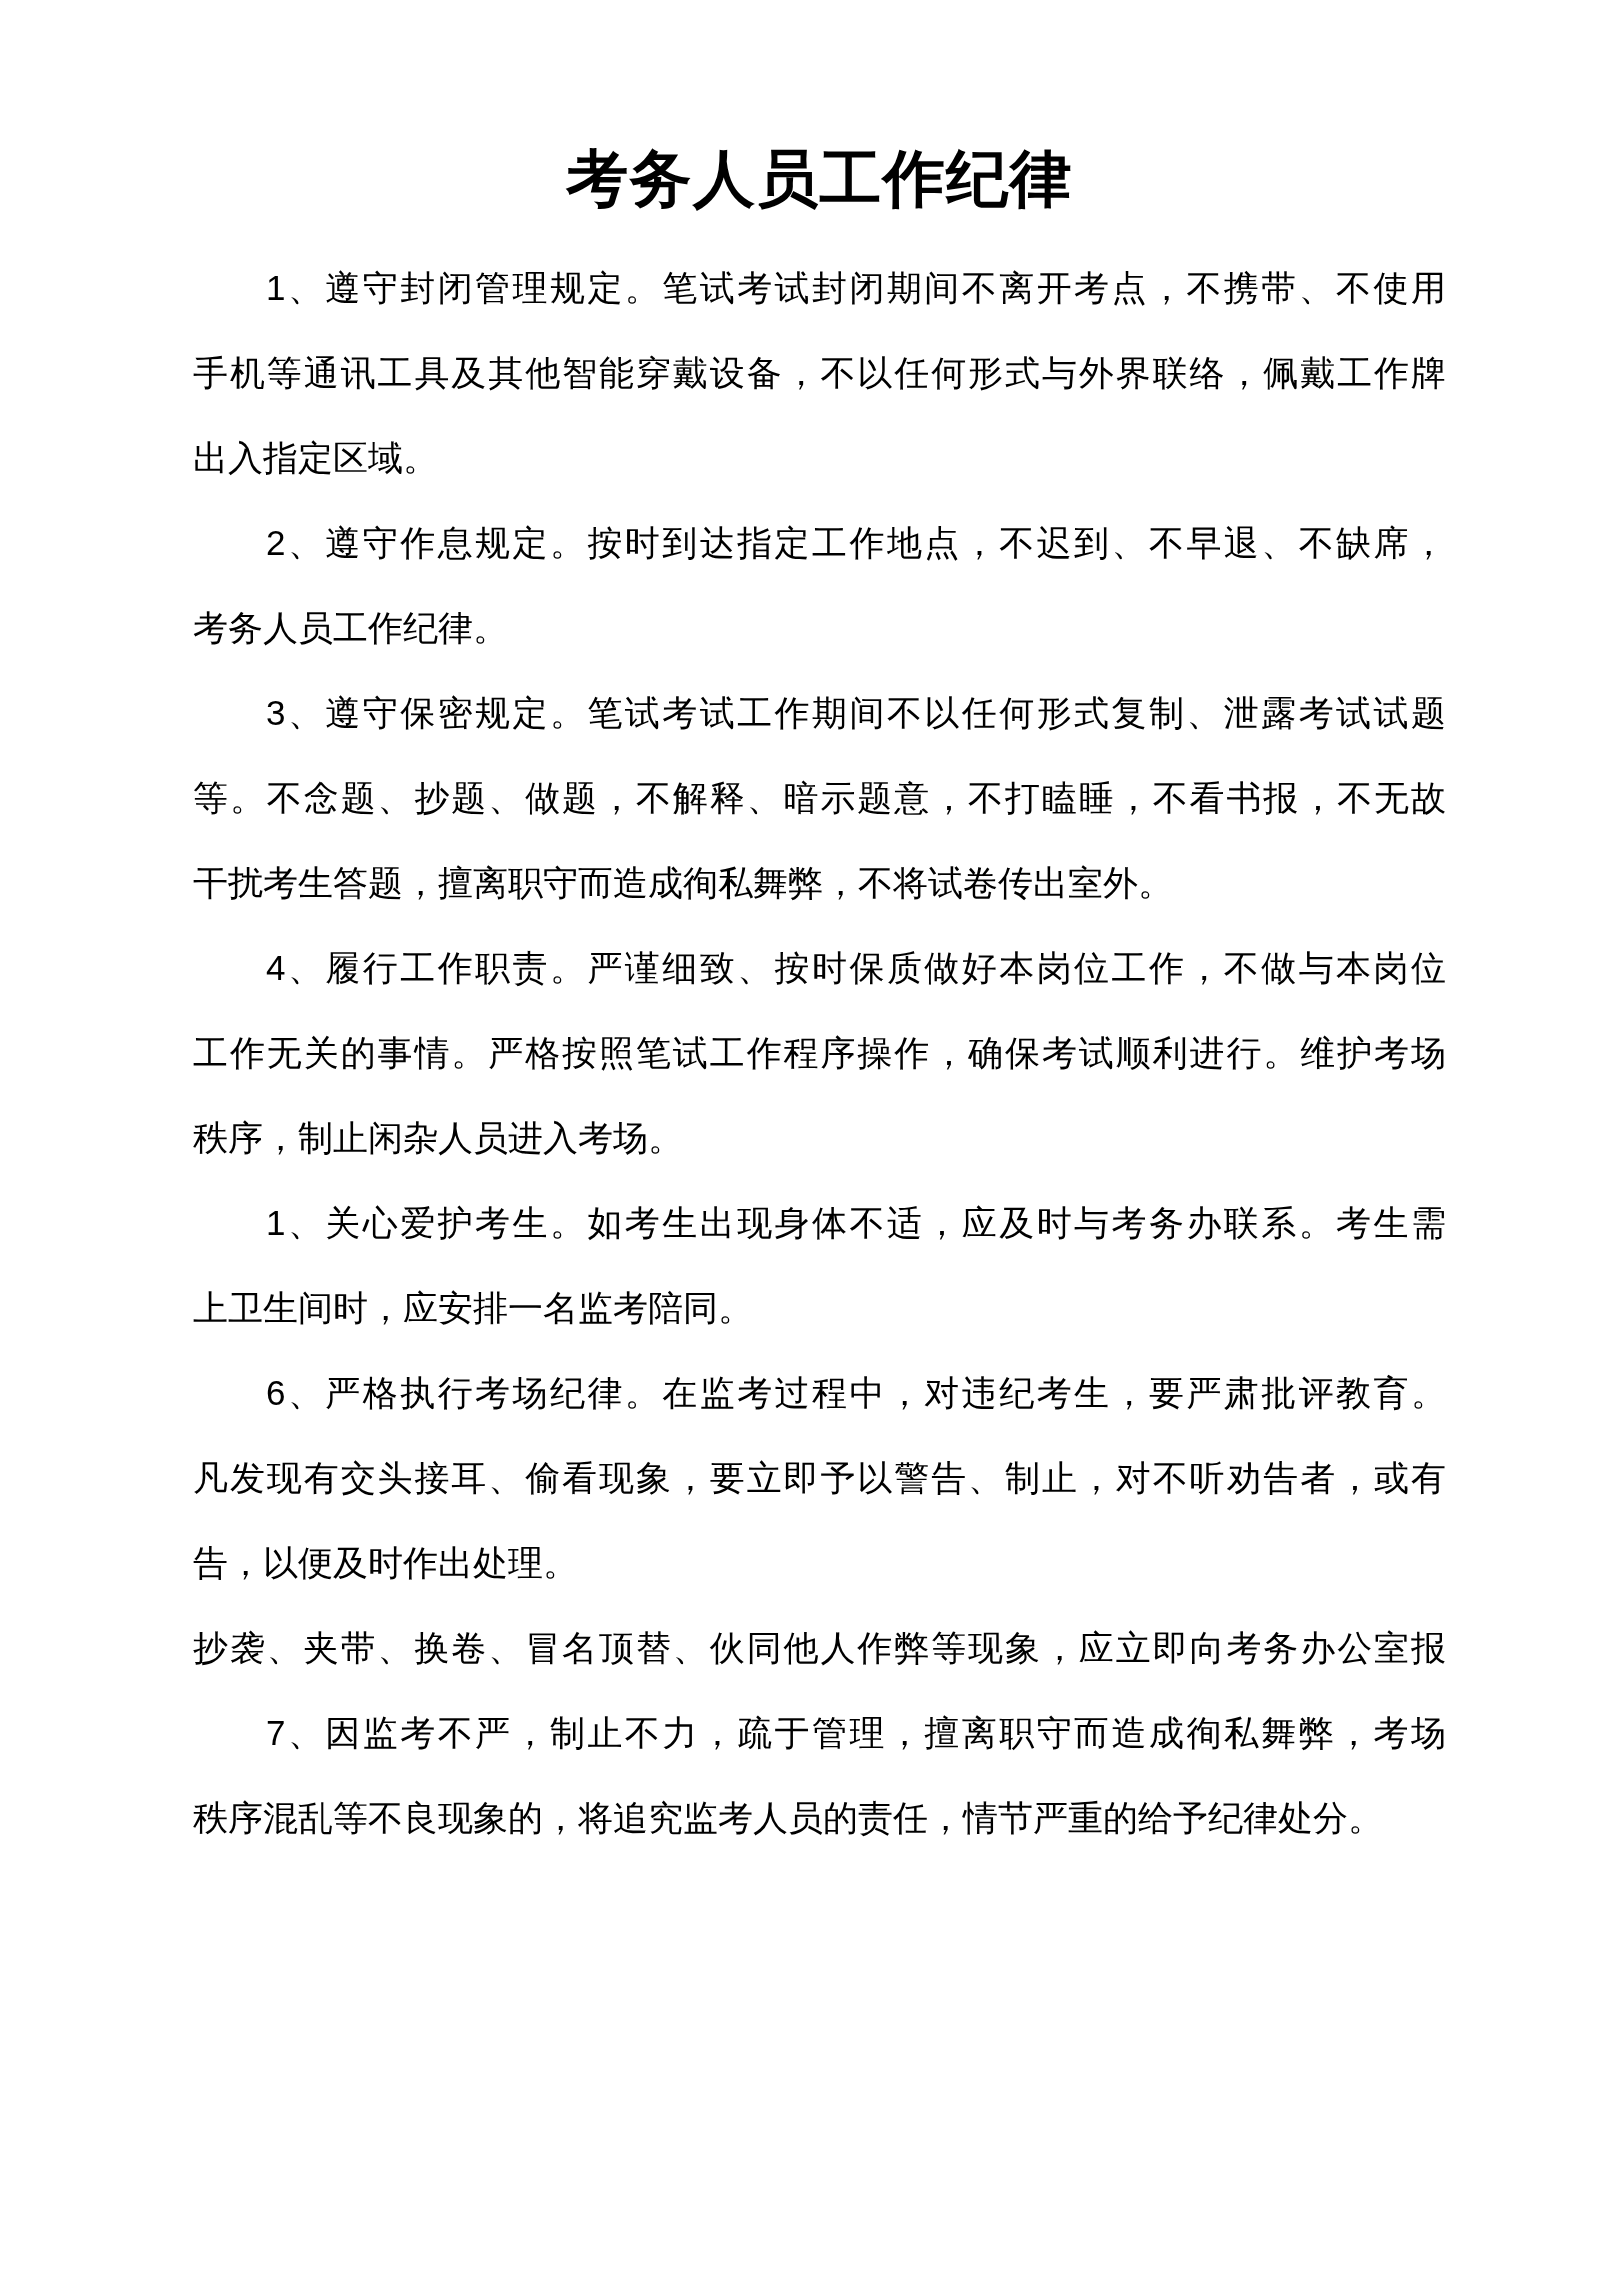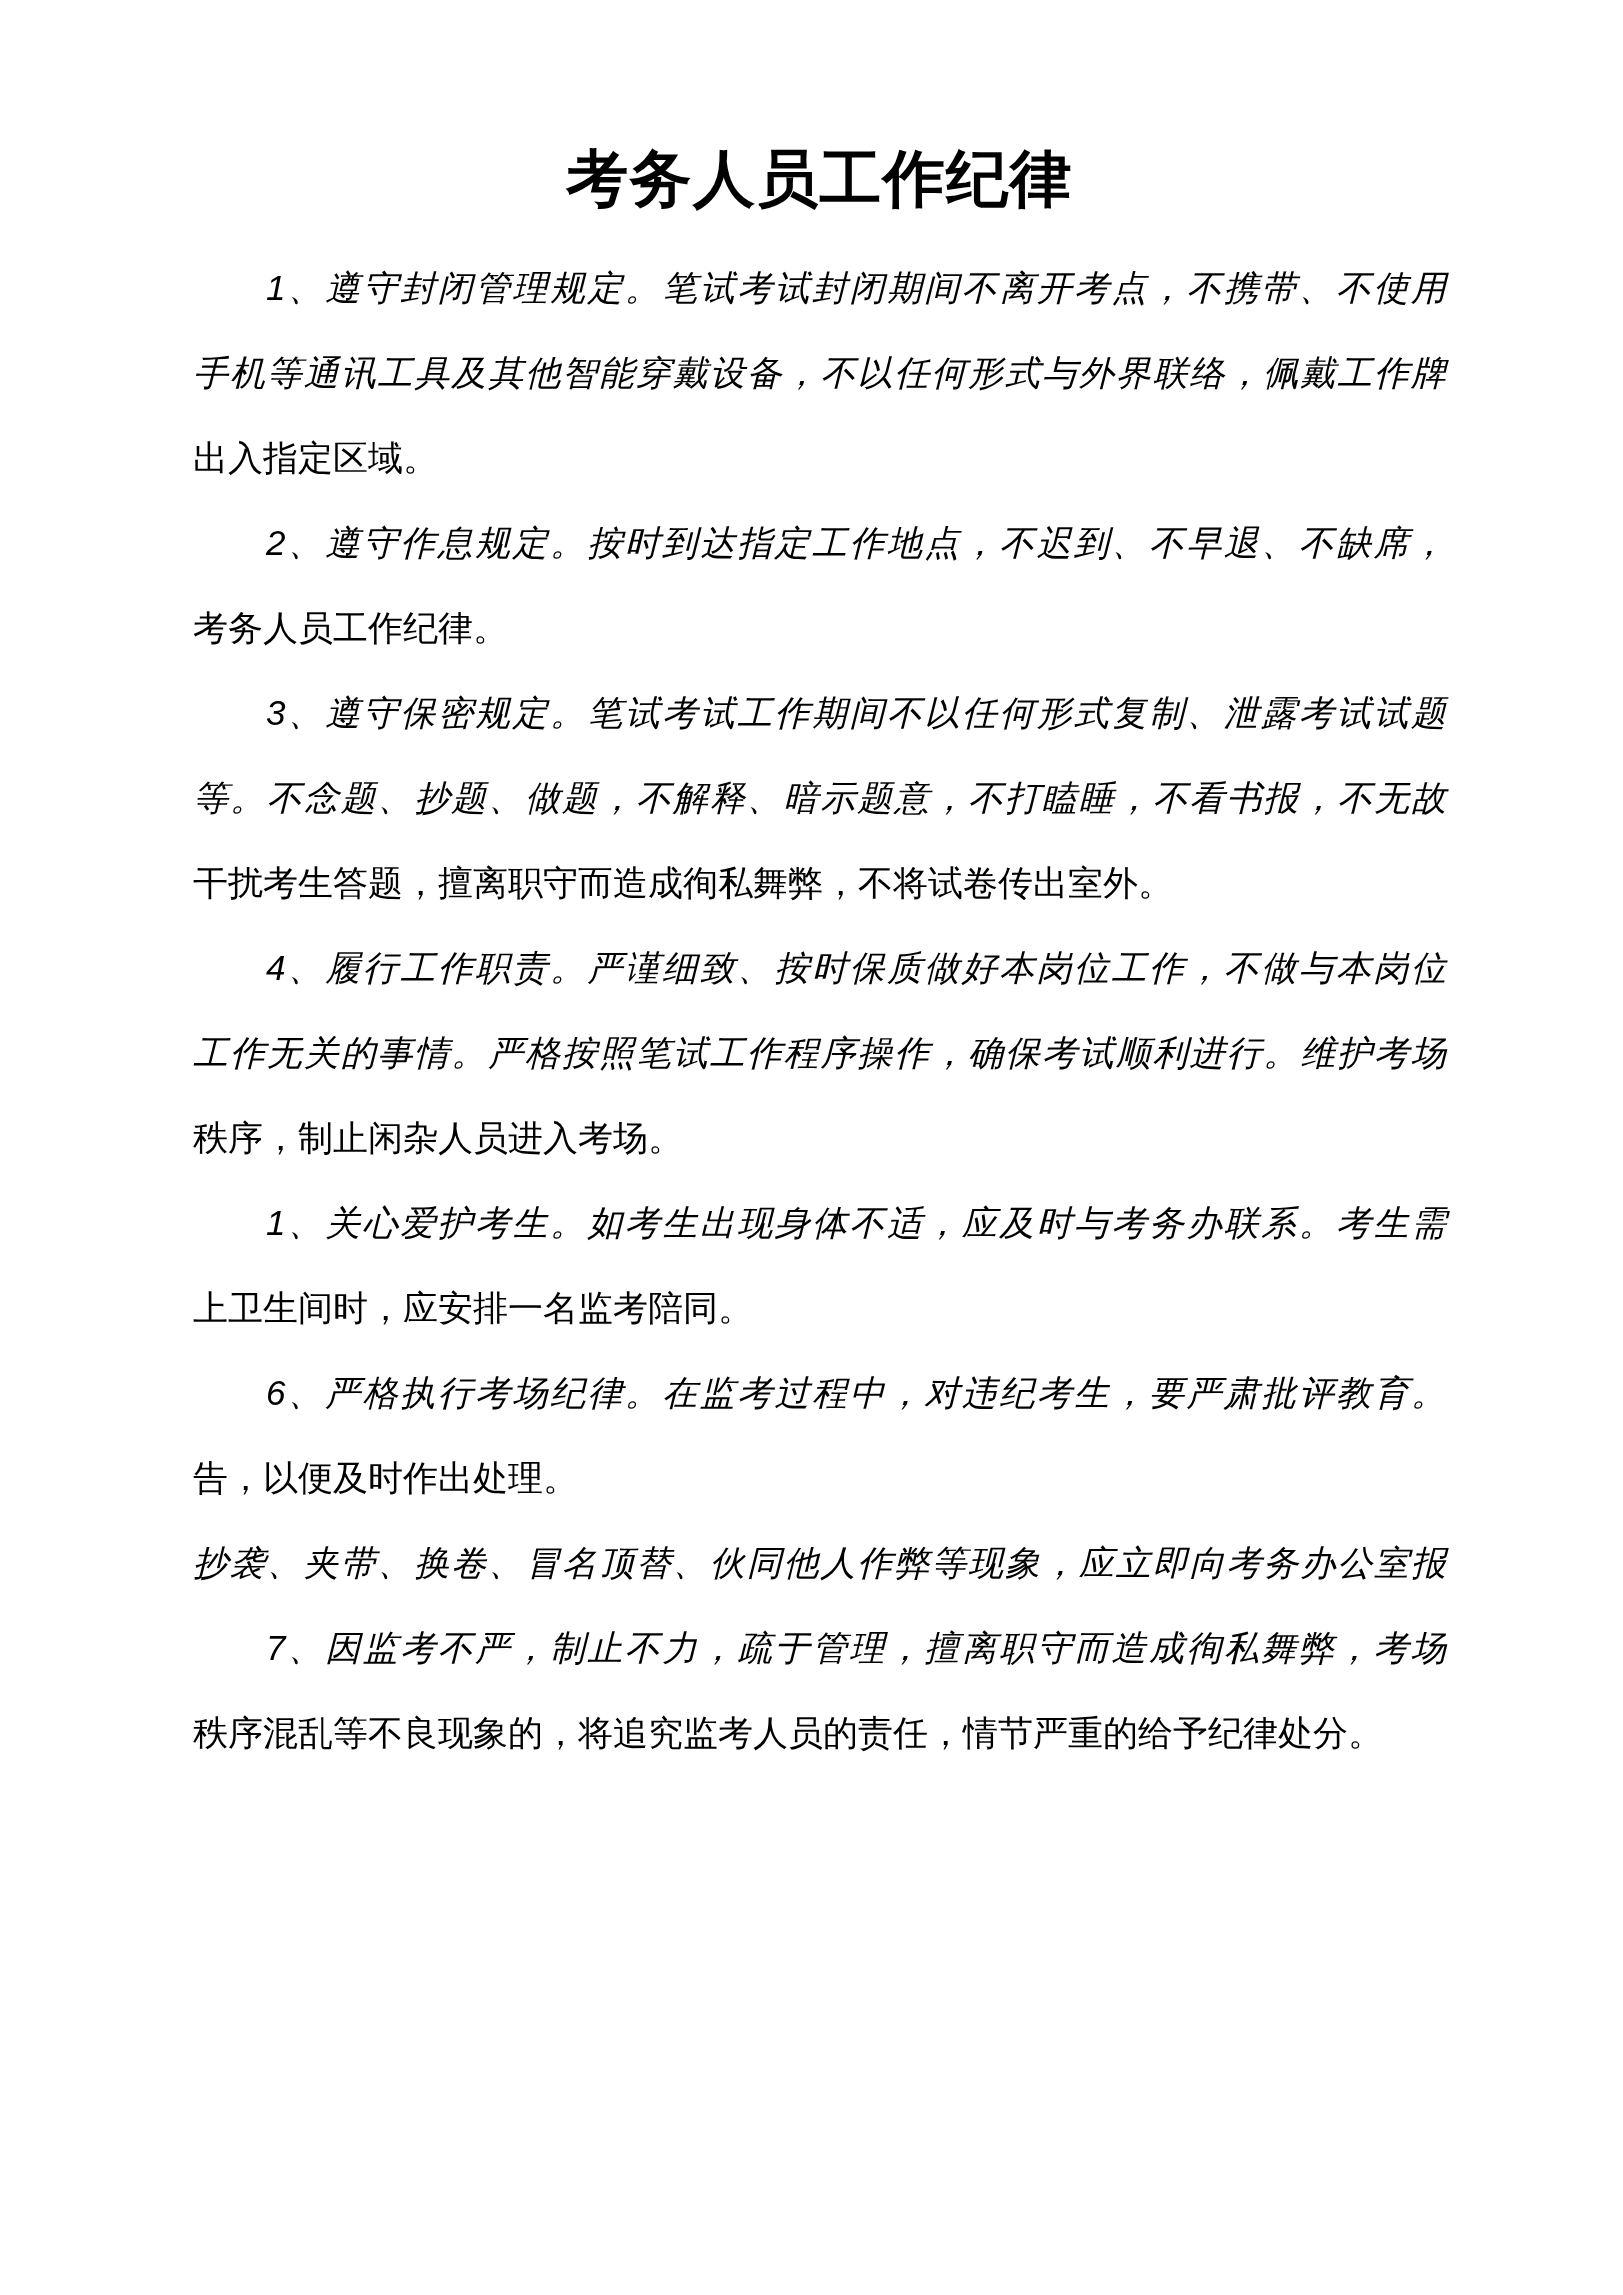--- a/index.html
+++ b/index.html
@@ -36,21 +36,20 @@
   .para {
     margin: 0;
   }
   .line {
     text-align: justify;
     white-space: normal;
   }
   .line.fill {
     
     text-align-last: justify;
-    font-style: italic;
     -moz-text-align-last: justify;
   }
   .line.indent {
     text-indent: 73px; 
   }
 </style>
 </head>
 <body>
 
 <div class="page">
@@ -74,20 +73,21 @@
         <div class="line indent fill">4、履行工作职责。严谨细致、按时保质做好本岗位工作，不做与本岗位</div>
         <div class="line fill">工作无关的事情。严格按照笔试工作程序操作，确保考试顺利进行。维护考场</div>
         <div class="line">秩序，制止闲杂人员进入考场。</div>
       </div>
       <div class="para">
         <div class="line indent fill">1、关心爱护考生。如考生出现身体不适，应及时与考务办联系。考生需</div>
         <div class="line">上卫生间时，应安排一名监考陪同。</div>
       </div>
       <div class="para">
         <div class="line indent fill">6、严格执行考场纪律。在监考过程中，对违纪考生，要严肃批评教育。</div>
+        <div class="line fill">凡发现有交头接耳、偷看现象，要立即予以警告、制止，对不听劝告者，或有</div>
         <div class="line">告，以便及时作出处理。</div>
         <div class="line fill">抄袭、夹带、换卷、冒名顶替、伙同他人作弊等现象，应立即向考务办公室报</div>
       </div>
       <div class="para">
         <div class="line indent fill">7、因监考不严，制止不力，疏于管理，擅离职守而造成徇私舞弊，考场</div>
         <div class="line">秩序混乱等不良现象的，将追究监考人员的责任，情节严重的给予纪律处分。</div>
       </div>
     </div>
 </div>
 

